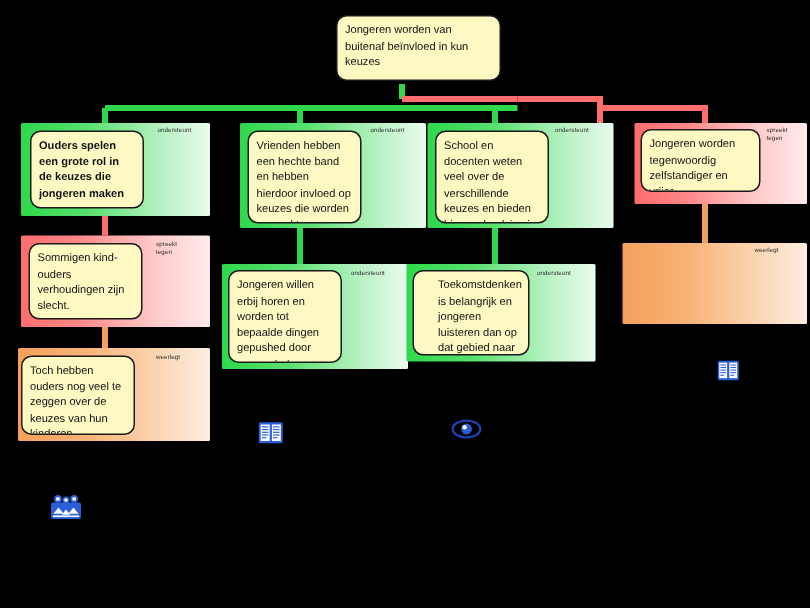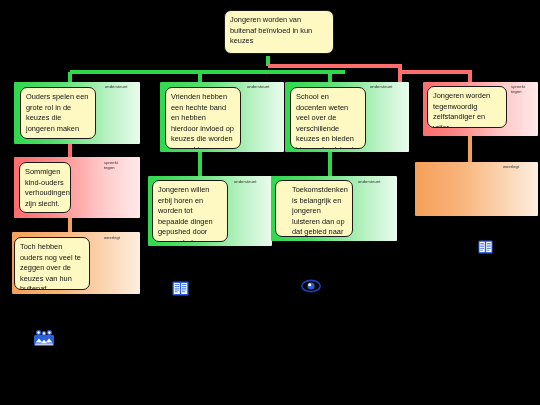--- a/index.html
+++ b/index.html
@@ -100,21 +100,21 @@
 
     <path d="M 470 136 L 470 162" stroke="#f5a05a" stroke-width="4" fill="none"></path>
   </svg>
 
   <div class="bubble root" style="left:224px; top:10px; width:110px; height:44px;">
     <span>Jongeren worden van buitenaf beïnvloed in kun keuzes</span>
   </div>
 
   <div class="band green" style="left:14px; top:82px; width:126px; height:62px;">
   </div>
-  <div class="bubble" style="left:20px; top:87px; width:76px; height:52px;">
+  <div class="bubble" style="left:20px; top:87px; width:76px; height:52px;font-weight:bold;">
     <span>Ouders spelen een grote rol in de keuzes die jongeren maken</span>
   </div>
   <div class="rel" style="left:105px; top:84px; width:34px;">ondersteunt</div>
 
   <div class="band green" style="left:160px; top:82px; width:124px; height:70px;">
   </div>
   <div class="bubble" style="left:165px; top:87px; width:76px; height:62px;">
     <span>Vrienden hebben een hechte band en hebben hierdoor invloed op keuzes die worden gemaakt</span>
   </div>
   <div class="rel" style="left:247px; top:84px; width:34px;">ondersteunt</div>
@@ -129,21 +129,21 @@
   <div class="band red" style="left:423px; top:82px; width:115px; height:54px;">
   </div>
   <div class="bubble" style="left:427px; top:86px; width:80px; height:42px;">
     <span>Jongeren worden tegenwoordig zelfstandiger en vrijer</span>
   </div>
   <div class="rel" style="left:511px; top:84px; width:28px;">spreekt
 tegen</div>
 
   <div class="band red" style="left:14px; top:157px; width:126px; height:61px;">
   </div>
-  <div class="bubble" style="left:19px; top:162px; width:52px; height:51px;">
+  <div class="bubble" style="left:19px; top:162px; width:76px; height:51px;">
     <span>Sommigen kind-ouders verhoudingen zijn slecht.</span>
   </div>
   <div class="rel" style="left:104px; top:160px; width:30px;">spreekt
 tegen</div>
 
   <div class="band green" style="left:148px; top:176px; width:124px; height:70px;">
   </div>
   <div class="bubble" style="left:152px; top:180px; width:76px; height:62px;">
     <span>Jongeren willen erbij horen en worden tot bepaalde dingen gepushed door groepsdruk</span>
   </div>
@@ -156,21 +156,21 @@
   </div>
   <div class="rel" style="left:358px; top:179px; width:34px;">ondersteunt</div>
 
   <div class="band orange" style="left:415px; top:162px; width:123px; height:54px;">
   </div>
   <div class="rel" style="left:503px; top:164px; width:32px;">weerlegt</div>
 
   <div class="band orange" style="left:12px; top:232px; width:128px; height:62px;">
   </div>
   <div class="bubble" style="left:14px; top:237px; width:76px; height:53px;">
-    <span>Toch hebben ouders nog veel te zeggen over de keuzes van hun buitenaf</span>
+    <span>Toch hebben ouders nog veel te zeggen over de keuzes van hun kinderen</span>
   </div>
   <div class="rel" style="left:104px; top:235px; width:32px;">weerlegt</div>
 
   <div class="icon" style="left:172px; top:281px; width:17px; height:15px;">
     <svg width="17" height="15" viewBox="0 0 17 15">
       <rect x="0.5" y="0.5" width="16" height="14" rx="1" fill="#2a5fd8"></rect>
       <rect x="1.8" y="2" width="6" height="11" fill="#ffffff"></rect>
       <rect x="9.2" y="2" width="6" height="11" fill="#ffffff"></rect>
       <g fill="#2a5fd8">
         <rect x="2.6" y="3.2" width="4.4" height="0.8"></rect>

